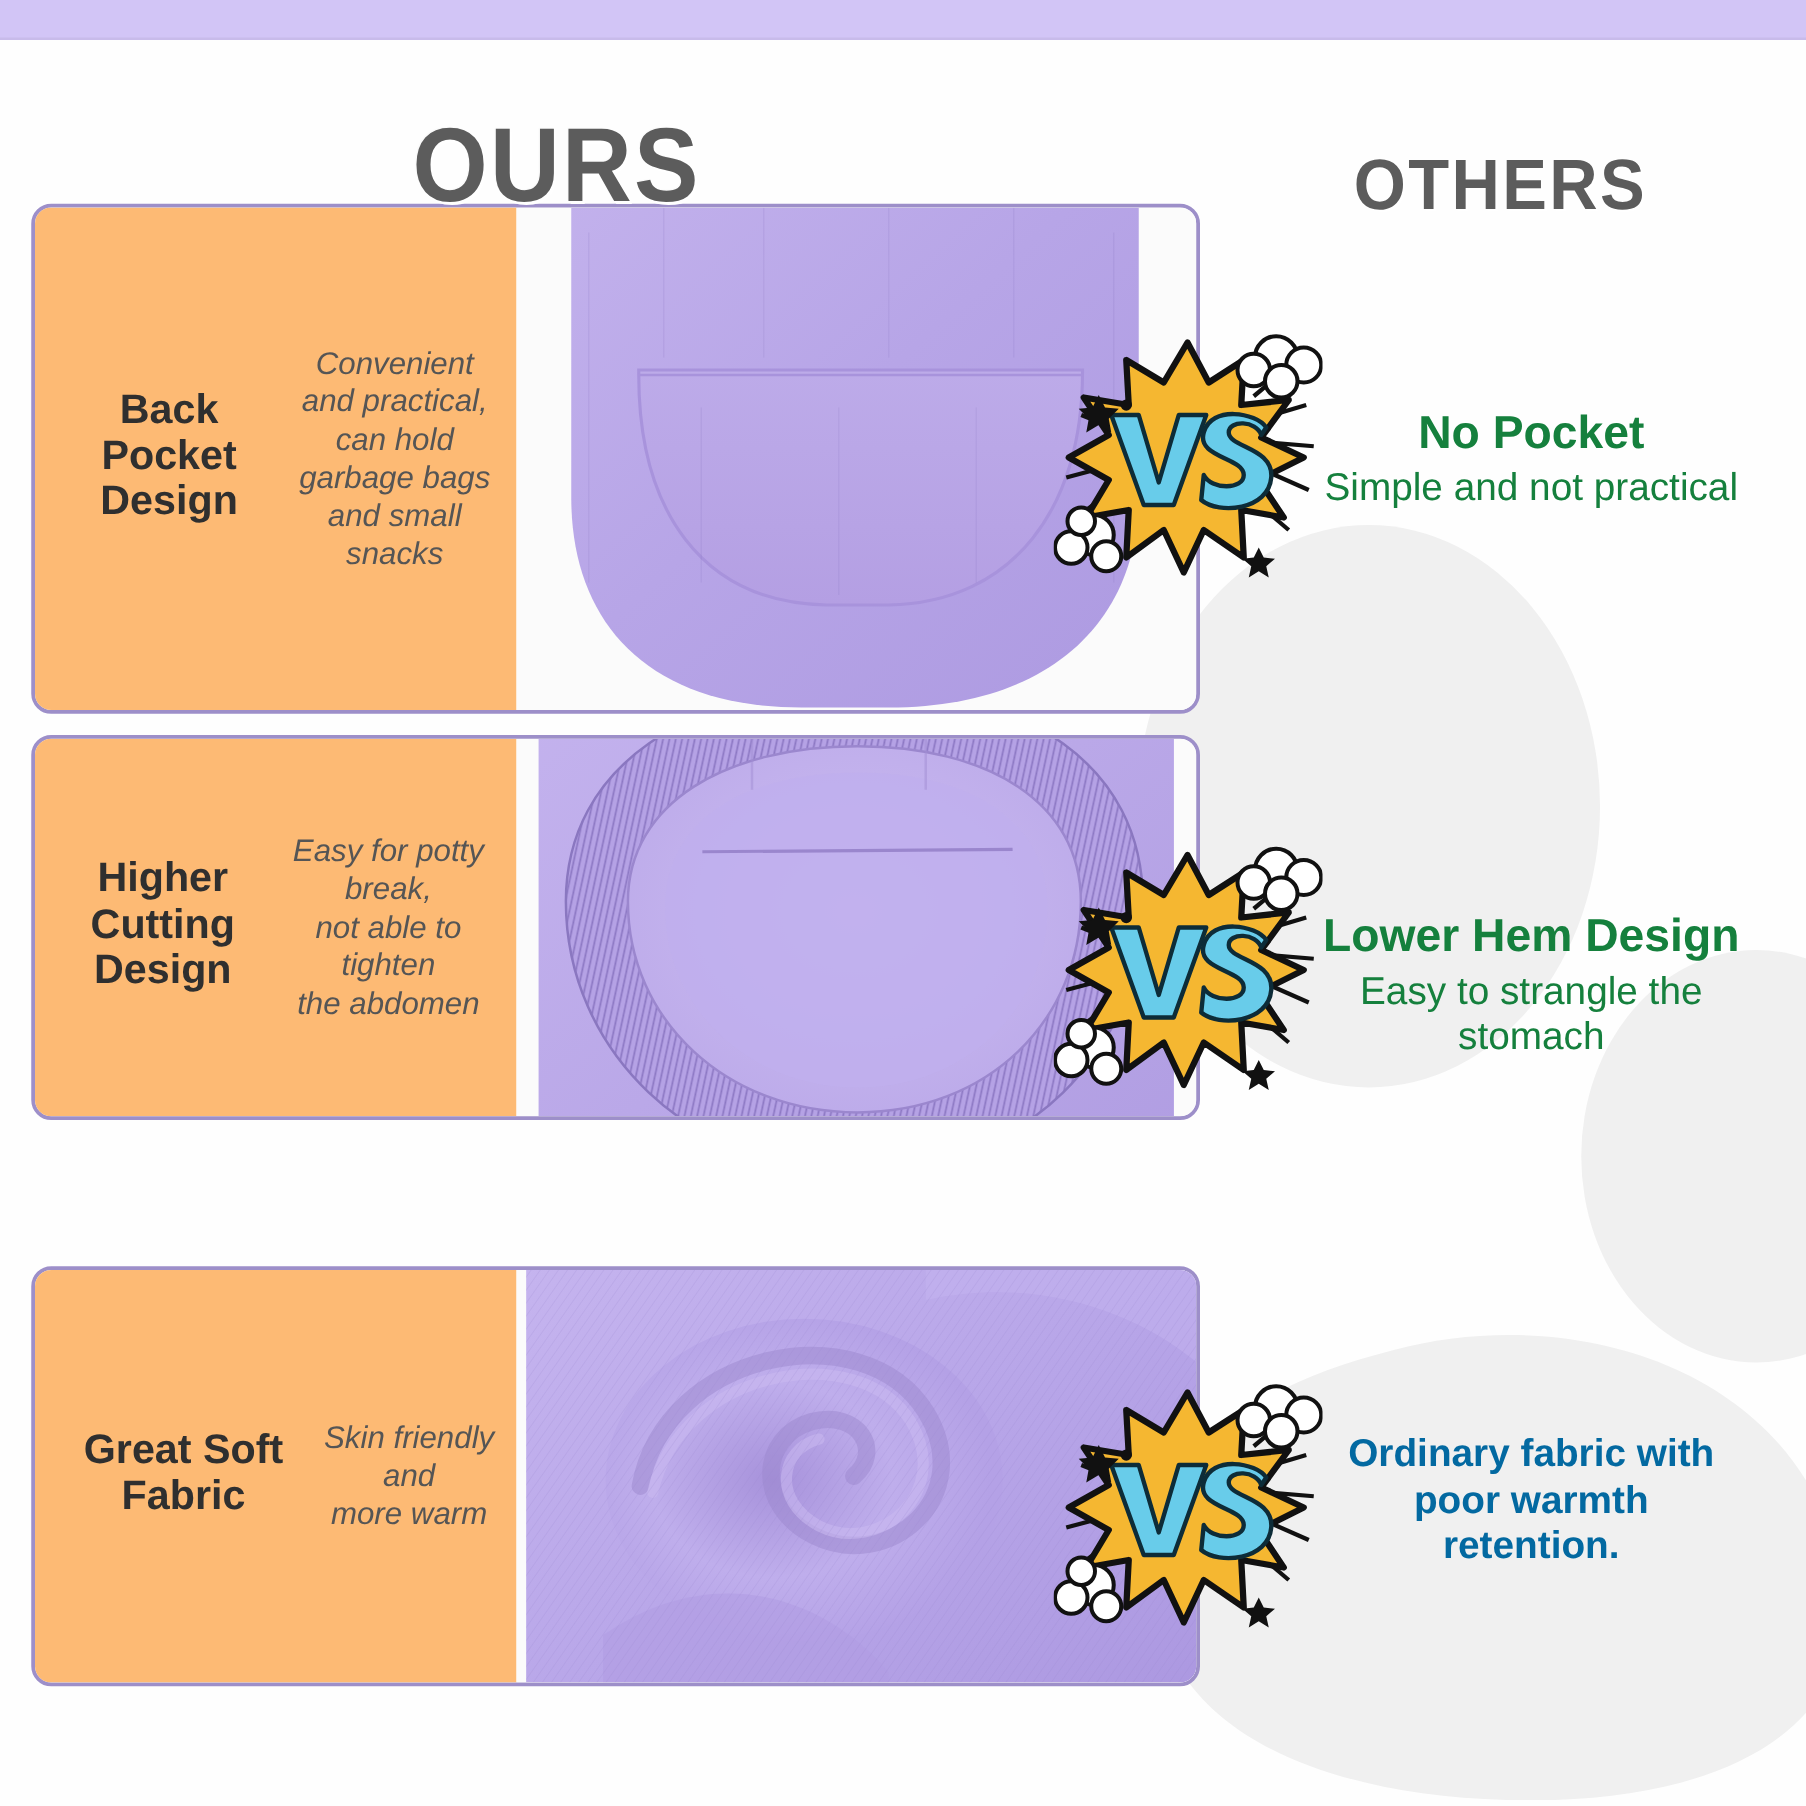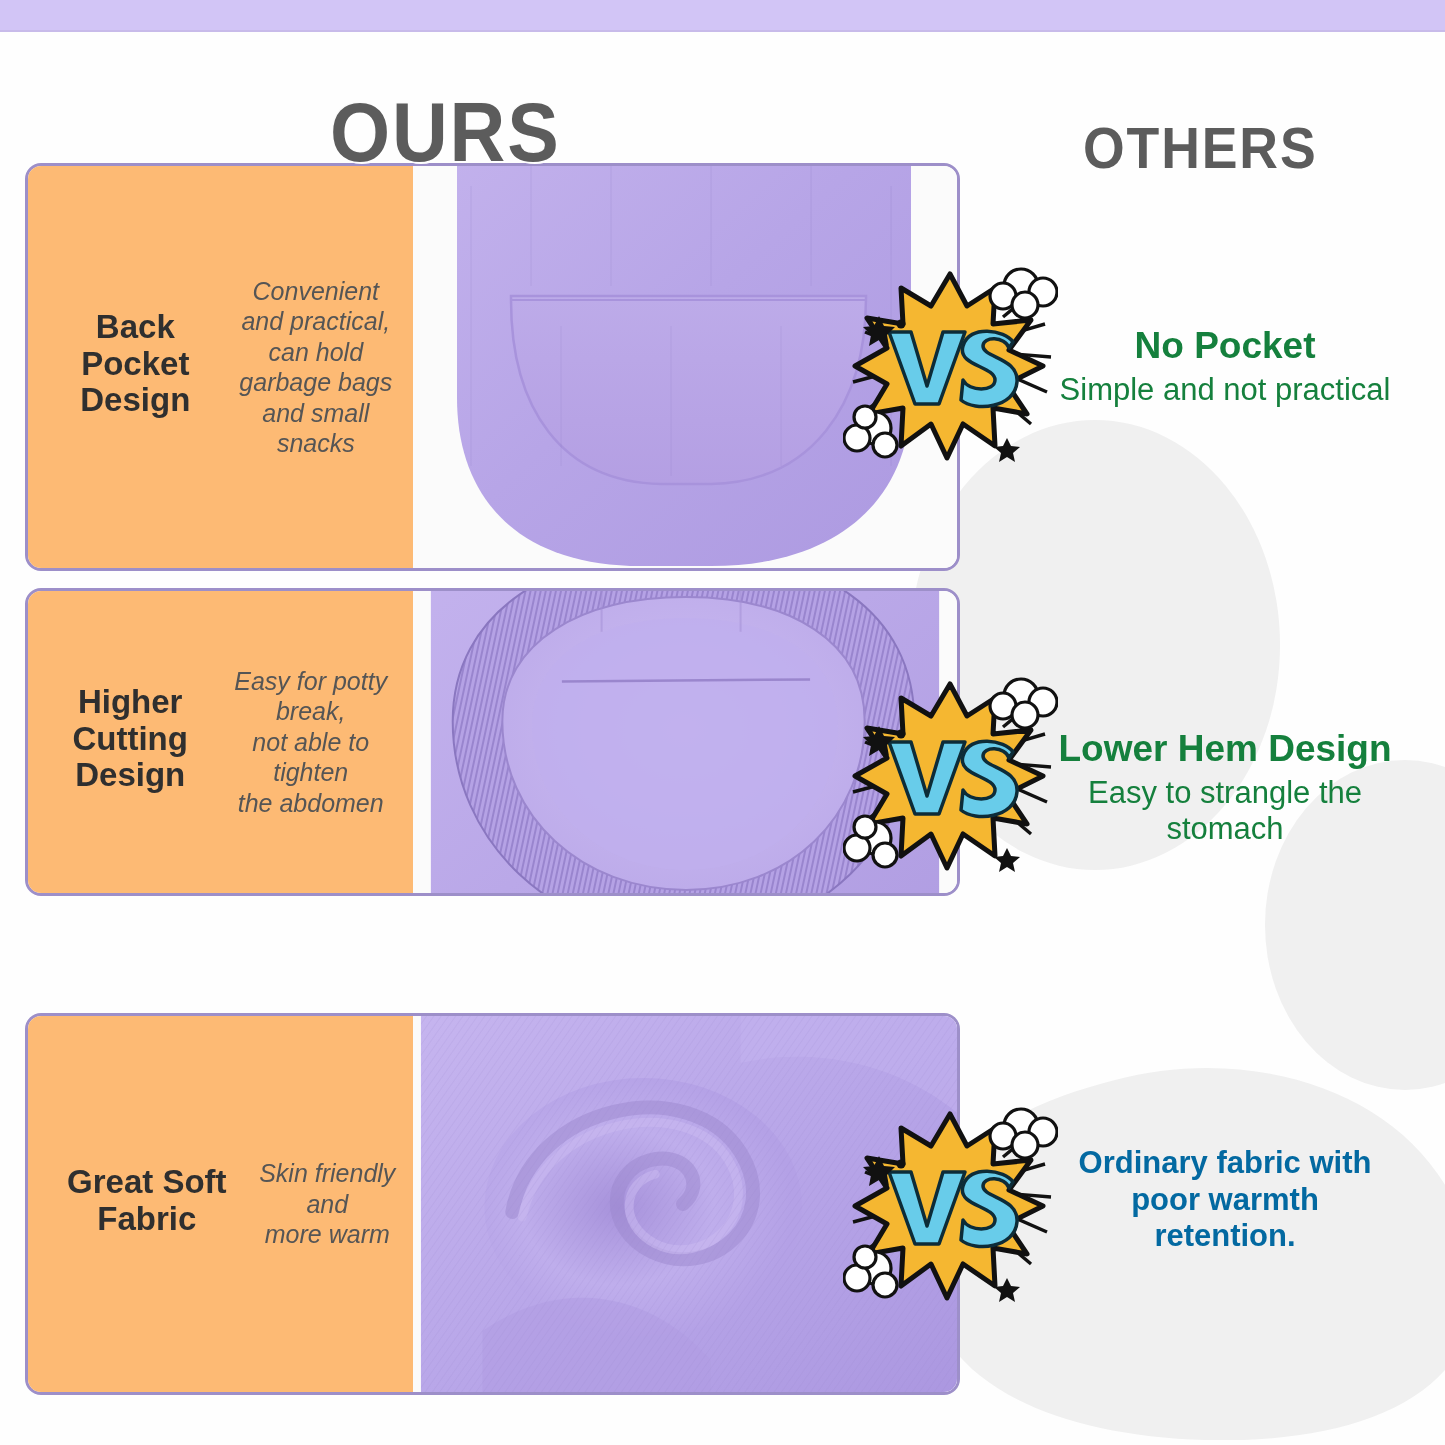--- a/index.html
+++ b/index.html
@@ -77,21 +77,21 @@
 
   
   .row {
     position: absolute;
     left: 25px;
     width: 935px;
     z-index: 3;
   }
   #row-0 { top: 163px; height: 408px; }
   #row-1 { top: 588px; height: 308px; }
-  #row-2 { top: 1013px; height: 382px; }
+  #row-2 { top: 1013px; height: 336px; }
 
   .card {
     position: absolute;
     inset: 0;
     border: 3px solid #9d8fc9;
     border-radius: 16px;
     background: #fdfdfb;
     overflow: hidden;
     box-sizing: border-box;
   }

